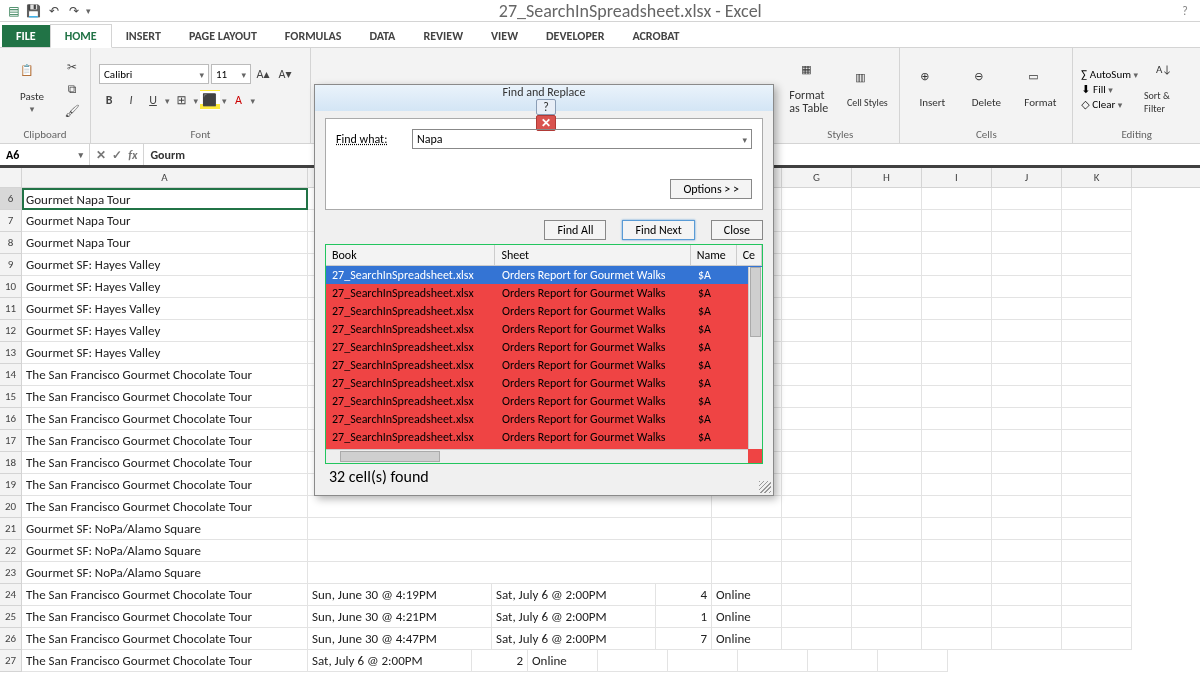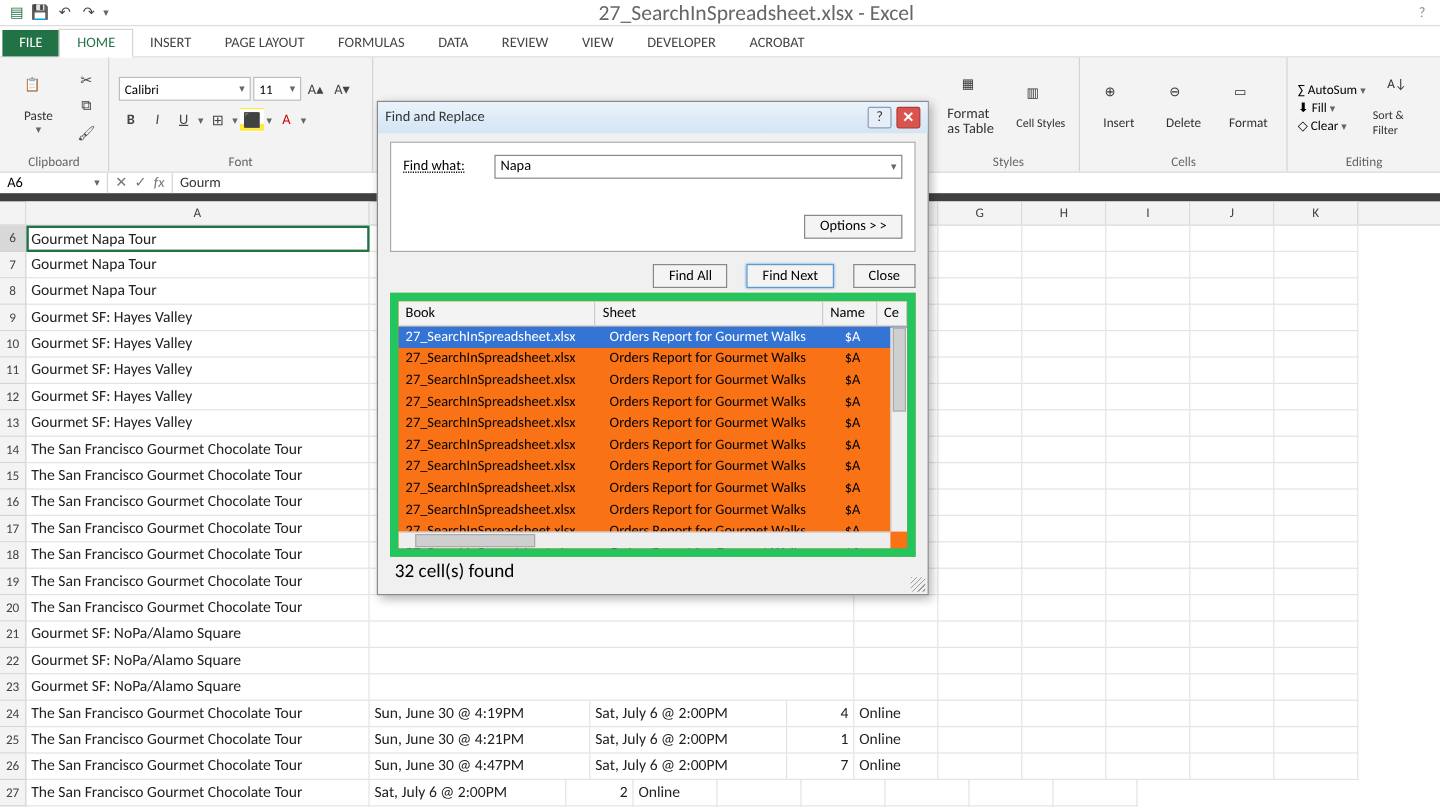--- a/index.html
+++ b/index.html
@@ -6,40 +6,40 @@
 body { width: 1200px; height: 675px; background: #fff; overflow: hidden; position: relative; font-size: 12px; }
 
 
 .titlebar { height: 22px; background: #fff; border-bottom: 1px solid #d4d4d4; display: flex; align-items: center; }
 .titlebar .qat { display: flex; gap: 4px; padding-left: 6px; align-items: center; }
 .titlebar .qat-icon { width: 16px; height: 16px; display: inline-flex; align-items: center; justify-content: center; color: #444; }
 .titlebar .title { flex: 1; text-align: center; color: #666; font-size: 18px; }
 .titlebar .win { width: 30px; text-align: center; color: #888; }
 
 
-.tabs { height: 26px; background: #fff; display: flex; align-items: flex-end; border-bottom: 1px solid #d4d4d4; padding-left: 2px; }
+.tabs { height: 26px; background: #fff; display: flex; align-items: flex-end; border-bottom: 1px solid #d4d4d4; padding-left: 2px; font-weight: bold; }
 .tab { padding: 4px 14px; font-size: 12px; color: #444; cursor: pointer; text-transform: uppercase; }
 .tab.file { background: #217346; color: #fff; }
 .tab.active { border: 1px solid #d4d4d4; border-bottom: 1px solid #fff; background: #fff; color: #217346; margin-bottom: -1px; }
 
 
 .ribbon { height: 96px; background: #f3f3f3; border-bottom: 1px solid #d4d4d4; display: flex; }
 .group { border-right: 1px solid #d4d4d4; padding: 4px 8px 2px 8px; display: flex; flex-direction: column; }
 .group-body { flex: 1; display: flex; align-items: center; gap: 6px; }
 .group-label { font-size: 11px; color: #666; text-align: center; padding-top: 2px; }
 .big-btn { display: flex; flex-direction: column; align-items: center; width: 48px; cursor: pointer; font-size: 11px; color: #333; }
 .big-btn .ic { width: 24px; height: 24px; margin-bottom: 2px; }
 .small-row { display: flex; gap: 2px; align-items: center; margin-top: 12px; }
 .font-box { width: 110px; height: 20px; border: 1px solid #bbb; background: #fff; font-size: 11px; padding: 0 4px; display:flex; align-items:center; justify-content:space-between; }
 .size-box { width: 40px; height: 20px; border: 1px solid #bbb; background: #fff; font-size: 11px; padding: 0 4px; display:flex; align-items:center; justify-content:space-between;}
 .mini { width: 20px; height: 20px; display:inline-flex; align-items:center; justify-content:center; color:#444; cursor:pointer; border:1px solid transparent;}
 .col { display:flex; flex-direction:column; gap:2px; }
 
 
-.fbar { height: 24px; border-bottom: 7px solid #404040; display: flex; align-items: stretch; background: #fff; }
+.fbar { height: 24px; border-bottom: 3px solid #404040; display: flex; align-items: stretch; background: #fff; font-weight: bold; }
 .namebox { width: 90px; border-right: 1px solid #d4d4d4; display:flex; align-items:center; padding:0 6px; font-size:12px; justify-content:space-between;}
 .fbar-btns { display:flex; align-items:center; padding:0 6px; gap:6px; color:#777; border-right:1px solid #d4d4d4;}
 .fbar-input { flex:1; padding:0 6px; display:flex; align-items:center; font-size:12px; color:#333; }
 
 
 .grid { position: relative; }
 .colheads { display:flex; height:20px; border-bottom:1px solid #d4d4d4; background:#f3f3f3; }
 .rowhead-spacer { width:22px; border-right:1px solid #d4d4d4; }
 .colhead { border-right:1px solid #d4d4d4; display:flex; align-items:center; justify-content:center; font-size:11px; color:#444; background:#f3f3f3; }
 .colhead.A { width: 286px; }
@@ -48,37 +48,37 @@
 .rows { }
 .row { display:flex; height: 22px; }
 .rowhead { width:22px; border-right:1px solid #d4d4d4; border-bottom:1px solid #d4d4d4; background:#f3f3f3; display:flex; align-items:center; justify-content:center; font-size:11px; color:#444; }
 .rowhead.sel { background:#d8d8d8; }
 .cell { border-right:1px solid #e3e3e3; border-bottom:1px solid #e3e3e3; padding:0 4px; display:flex; align-items:center; font-size:13px; color:#222; overflow:hidden; white-space:nowrap; }
 .cell.A { width:286px; } .cell.B{width:184px;} .cell.C{width:164px;} .cell.D{width:56px; justify-content:flex-end;} .cell.x{width:70px;}
 .cell.active { border:2px solid #217346; padding:0 2px; }
 
 
 .dialog { position:absolute; left:314px; top:84px; width:460px; background:#f0f0f0; border:1px solid #8a8a8a; box-shadow: 3px 3px 8px rgba(0,0,0,.3); }
-.dlg-title { height:26px; background:linear-gradient(#eaf3fb,#d3e5f5); display:flex; align-items:center; padding:0 6px; font-size:12px; color:#333; }
+.dlg-title { height:26px; background:linear-gradient(#eaf3fb,#d3e5f5); display:flex; align-items:center; padding:0 6px; font-size:12px; color:#333;flex-direction:column; }
 .dlg-title .t { flex:1; }
 .dlg-title .wbtn { width:20px; height:18px; margin-left:4px; display:flex; align-items:center; justify-content:center; border:1px solid #8a9db5; border-radius:2px; background:#e8eef7; cursor:pointer; }
 .dlg-title .wbtn.close { background:#d9534f; color:#fff; border-color:#b03a36; font-weight:bold;}
 .dlg-body { padding:8px 10px 6px 10px; }
 .dlg-tabs { display:flex; margin-bottom:6px; }
 .dlg-tab { padding:3px 14px; border:1px solid #aaa; background:#e8e8e8; font-size:12px; cursor:pointer; margin-right:-1px; }
 .dlg-tab.active { background:#fff; border-bottom-color:#fff; }
 .dlg-inner { border:1px solid #aaa; padding:10px; background:#fff; margin-top:-1px; }
 .fld { display:flex; align-items:center; gap:8px; }
 .fld label { width:68px; font-size:12px; text-decoration: underline; text-decoration-style: dotted; }
 .fld .combo { flex:1; height:20px; border:1px solid #888; display:flex; align-items:center; padding:0 4px; font-size:12px; justify-content:space-between;}
 .opts { display:flex; justify-content:flex-end; margin-top:30px; }
 .opts .btn, .btnrow .btn { border:1px solid #888; background:#f4f4f4; padding:2px 12px; font-size:12px; cursor:pointer; }
 .btnrow { display:flex; justify-content:flex-end; gap:16px; margin-top:10px; }
 .btnrow .btn.primary { border:1px solid #5a9bd5; box-shadow:0 0 2px #5a9bd5; }
-.results { border:7px solid #22c55e; background:#f97316; margin-top:4px; max-height:220px; overflow:hidden; position:relative; }
+.results { border:1px solid #22c55e; background:#ef4444; margin-top:4px; max-height:220px; overflow:hidden; position:relative; }
 .results-head { display:flex; font-size:12px; background:#f3f3f3; }
 .results-head div { padding:3px 6px; border-right:1px solid #ccc; border-bottom:1px solid #ccc; }
 .rh-book{width:170px;} .rh-sheet{width:196px;} .rh-name{width:46px;} .rh-cell{flex:1;}
 .results-body { font-size:12px; }
 .rrow { display:flex; }
 .rrow div { padding:2px 6px; white-space:nowrap; overflow:hidden; }
 .rrow.sel { background:#3474d4; color:#fff; }
 .rb-book{width:170px;} .rb-sheet{width:196px;} .rb-cell{flex:1;}
 .results-scroll { position:absolute; right:0; top:22px; bottom:14px; width:14px; background:#eee; border-left:1px solid #ccc; }
 .results-scroll .thumb { position:absolute; left:1px; right:1px; top:0; height:70px; background:#cfcfcf; border:1px solid #aaa; }

